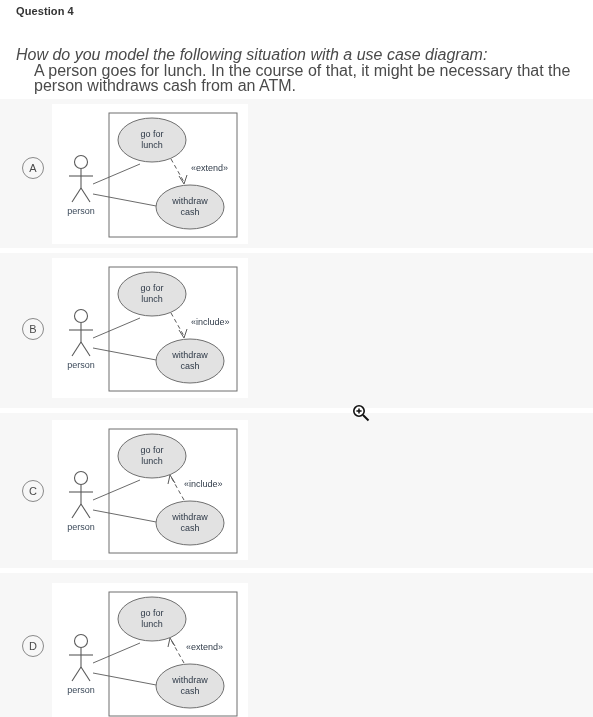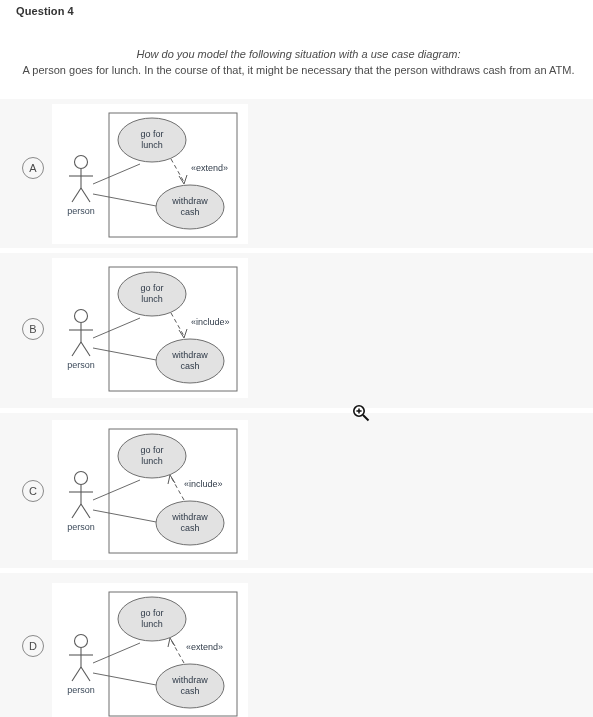--- a/index.html
+++ b/index.html
@@ -24,31 +24,31 @@
     font-weight: bold;
     color: #333333;
     letter-spacing: 0.1px;
   }
 
   .prompt {
     position: absolute;
     left: 16px;
     top: 47px;
     width: 565px;
-    font-size: 11px;
+    font-size: 16px;
     line-height: 15.5px;
     color: #4a4a4a;
-    text-align: center;
   }
   .prompt .italic-line {
     font-style: italic;
     display: block;
   }
   .prompt .plain-line {
     display: block;
+    margin-left: 18px;
   }
 
   .options {
     position: absolute;
     left: 0;
     top: 99px;
     width: 593px;
   }
 
   .option-row {

